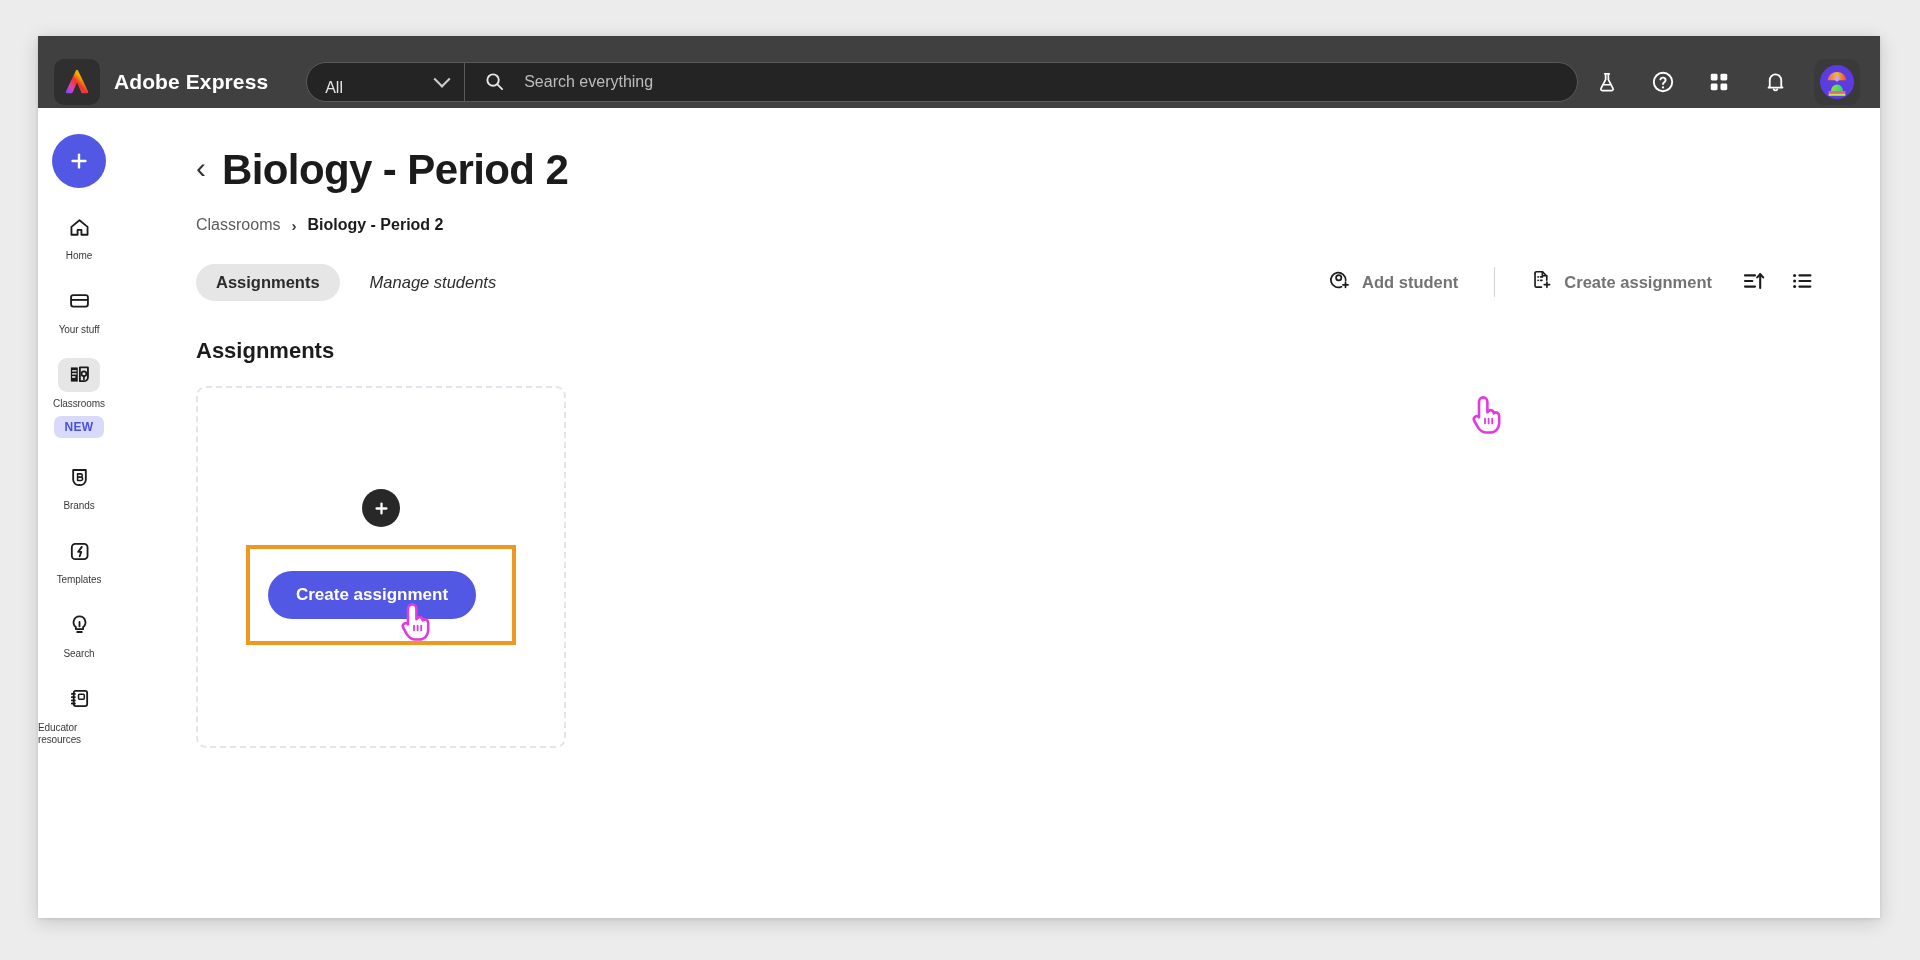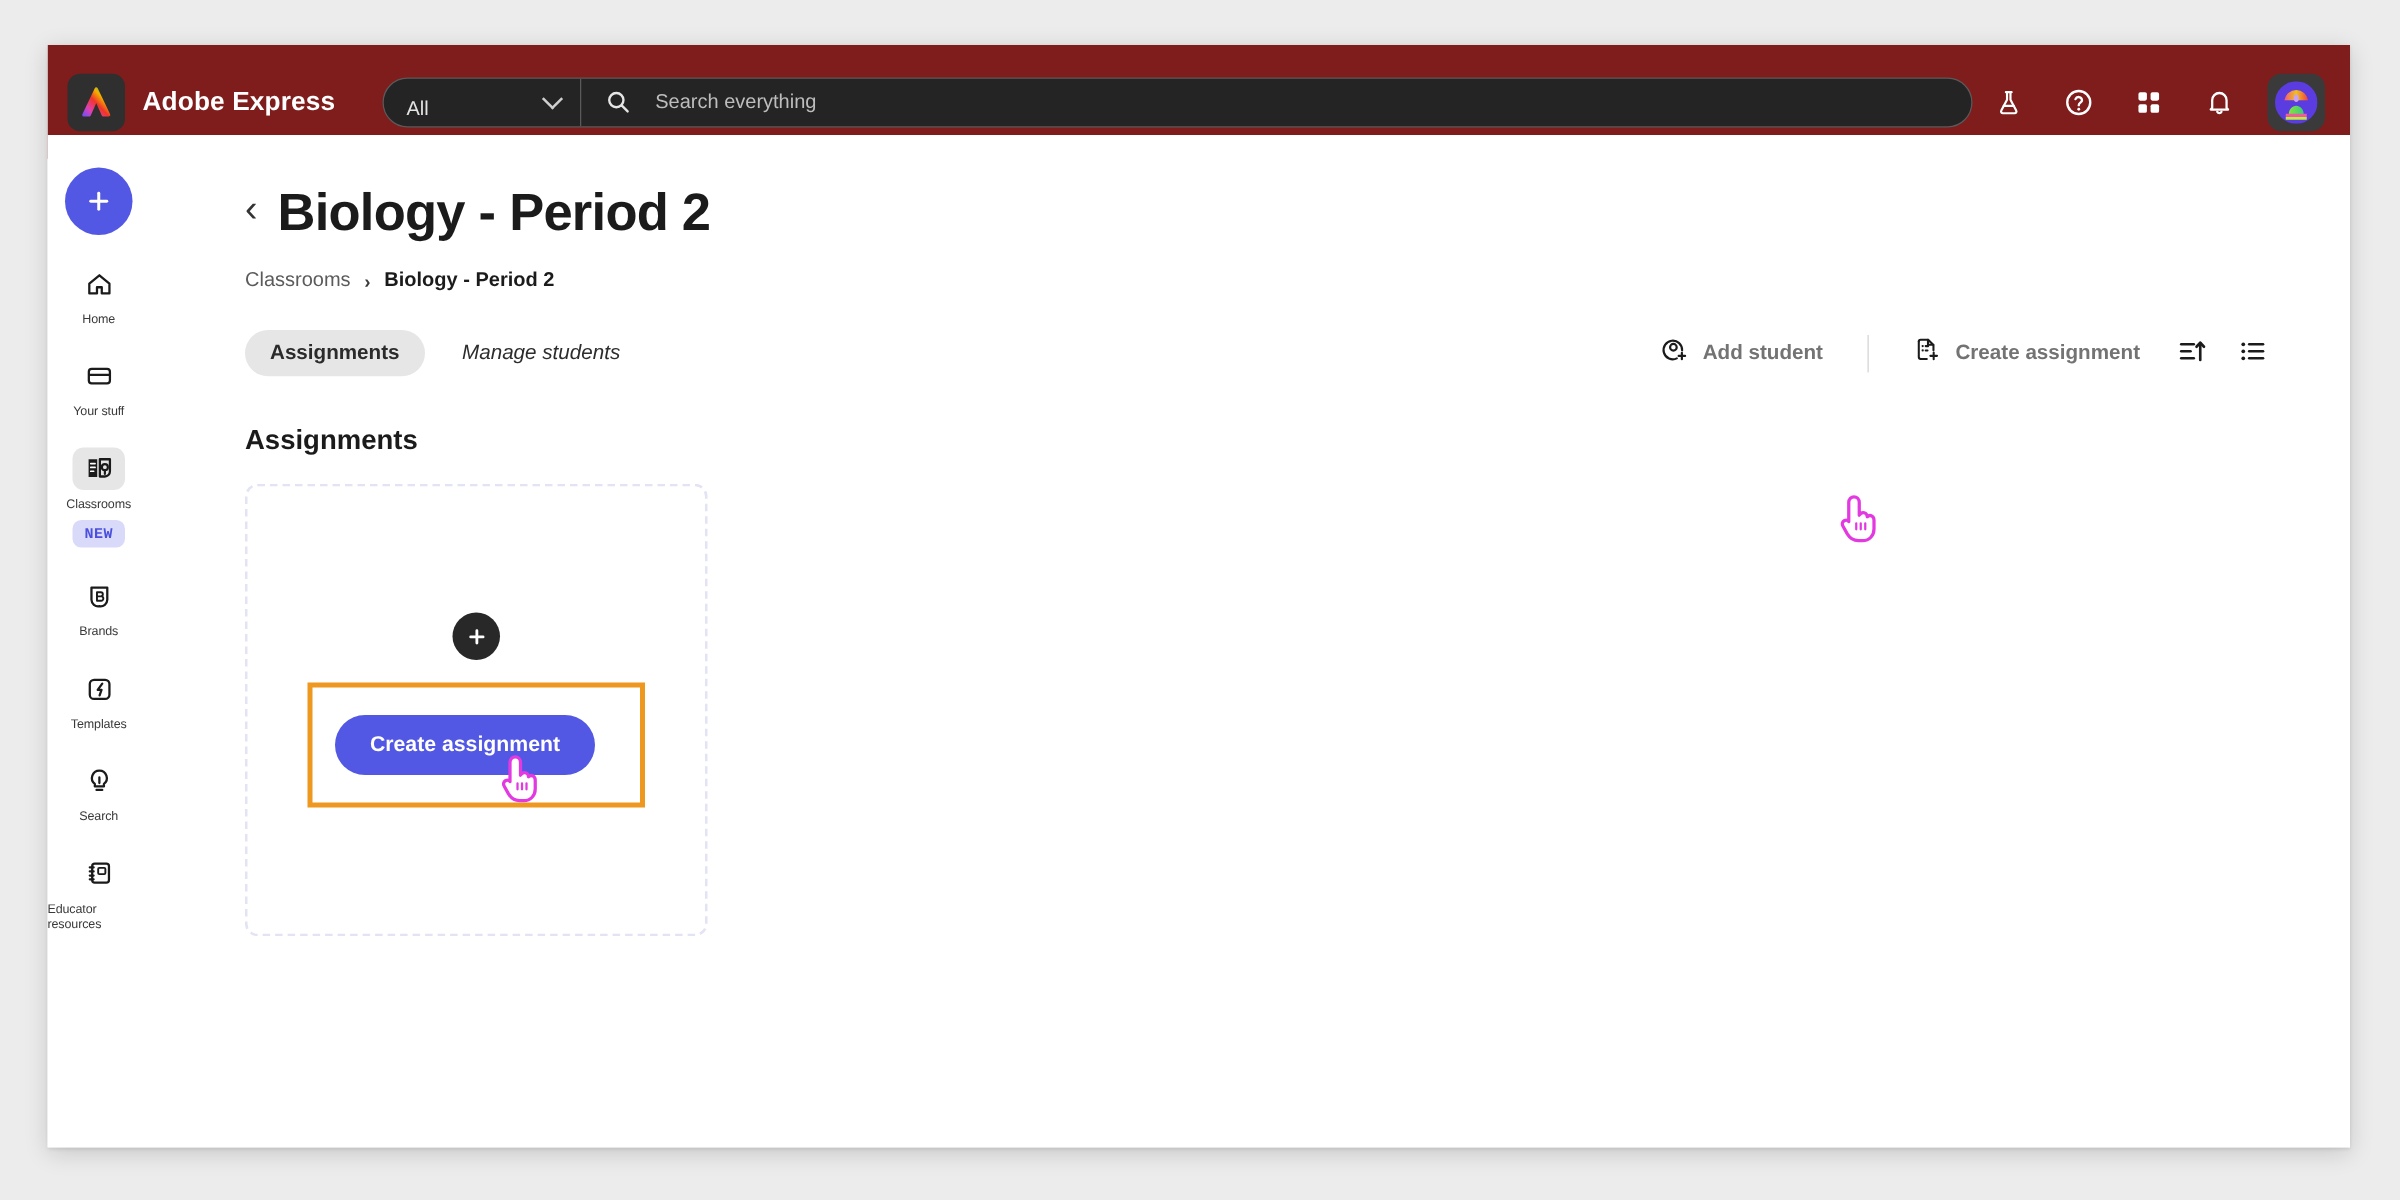--- a/index.html
+++ b/index.html
@@ -17,21 +17,21 @@
     width: 1842px; height: 882px;
     background: #ffffff;
     box-shadow: 0 4px 18px rgba(0,0,0,.16), 0 1px 3px rgba(0,0,0,.10);
     overflow: hidden;
   }
 
   
   #topbar {
     position: absolute; left: 0; top: 0;
     width: 100%; height: 91px;
-    background: #7f1d1d;
+    background: #404040;
     display: flex; align-items: center;
   }
   .logo-wrap {
     width: 46px; height: 46px; margin-left: 16px;
     border-radius: 10px; background: #2f2f2f;
     display: flex; align-items: center; justify-content: center;
   }
   .brand-name {
     color: #fff; font-size: 21px; font-weight: bold;
     margin-left: 14px; letter-spacing: .1px;
@@ -115,21 +115,20 @@
   .nav-label {
     margin-top: 6px; font-size: 10px; color: #3a3a3a;
     text-align: left; line-height: 1.18; letter-spacing: -.1px;
   }
   .nav-badge {
     margin-top: 7px;
     background: #d9daf9; color: #4a50dd;
     font-size: 12px; font-weight: bold;
     padding: 4px 10px; border-radius: 7px;
     letter-spacing: .4px;
-    font-family: Liberation Mono, monospace;
   }
 
   
   #main {
     position: absolute; left: 82px; top: 72px;
     right: 0; bottom: 0;
     background: #fff;
     padding: 38px 0 0 76px;
   }
   #title-row { display: flex; align-items: center; gap: 16px; }

